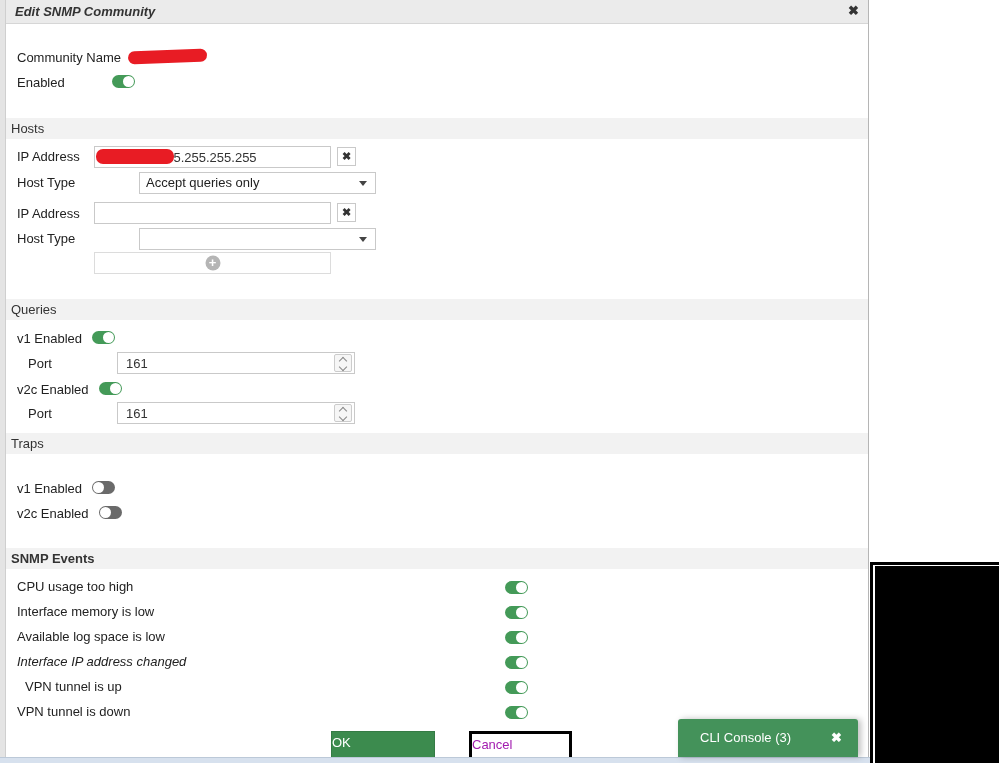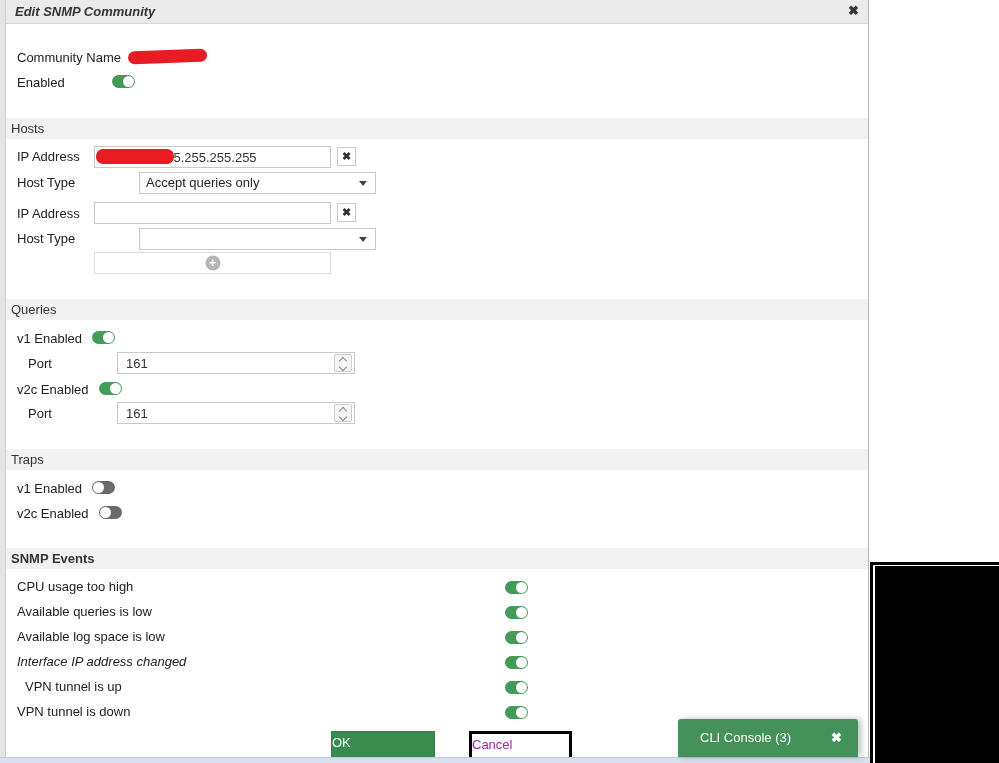--- a/index.html
+++ b/index.html
@@ -152,40 +152,40 @@
 
   <div class="lbl" style="left:22px; top:405px;">Port</div>
   <div class="numfield" style="top:402px;">
     <input type="text" value="161" style="">
     <div class="spin">
       <div class="chev up"></div>
       <div class="chev down"></div>
     </div>
   </div>
 
-  <div class="section" style="top:449px;">Traps</div>
+  <div class="section" style="top:433px;">Traps</div>
 
   <div class="lbl" style="top:480px;">v1 Enabled</div>
   <div class="toggle off" style="left:86px; top:481px;">
       <div class="knob"></div>
     </div>
 
   <div class="lbl" style="top:505px;">v2c Enabled</div>
   <div class="toggle off" style="left:93px; top:506px;">
       <div class="knob"></div>
     </div>
 
   <div class="section" style="top:548px;font-weight:bold;">SNMP Events</div>
 
   <div class="lbl" style="top:578px;">CPU usage too high</div>
   <div class="toggle on" style="left:499px; top:581px;">
       <div class="knob"></div>
     </div>
 
-  <div class="lbl" style="top:603px;">Available queries is low</div>
+  <div class="lbl" style="top:603px;">Interface memory is low</div>
   <div class="toggle on" style="left:499px; top:606px;">
       <div class="knob"></div>
     </div>
 
   <div class="lbl" style="top:628px;text-align:center;">Available log space is low</div>
   <div class="toggle on" style="left:499px; top:631px;">
       <div class="knob"></div>
     </div>
 
   <div class="lbl" style="top:653px;font-style:italic;">Interface IP address changed</div>

